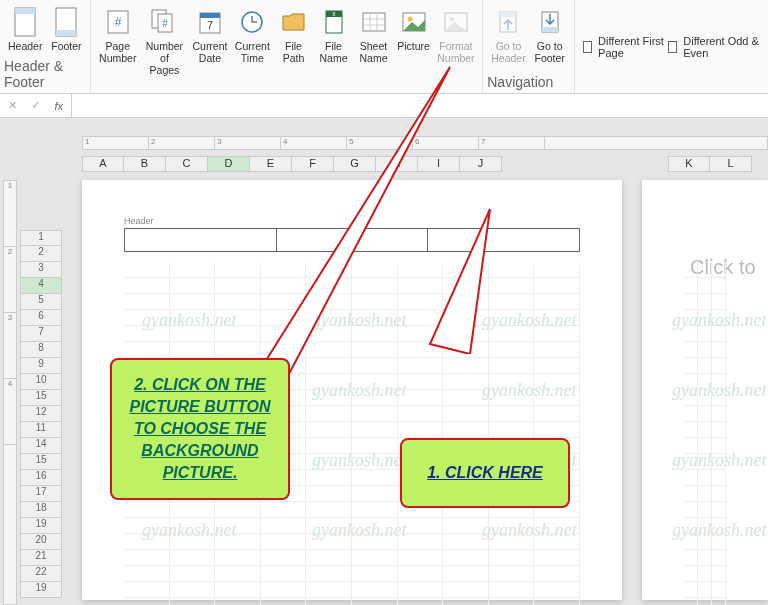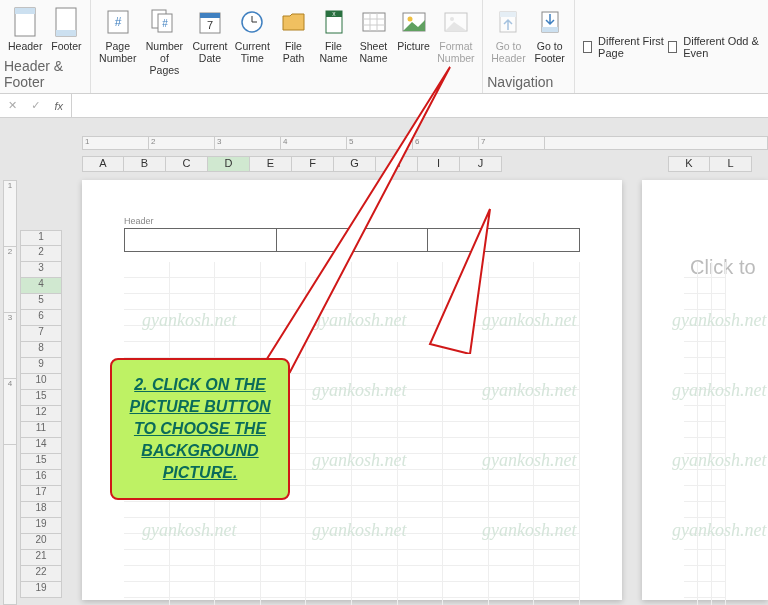--- a/index.html
+++ b/index.html
@@ -710,13 +710,16 @@
   <svg class="tail1" style="top:-56px;left:260px" width="200" height="320">
     <polygon points="5,300 30,310 190,5" fill="#fff" stroke="#d01818" stroke-width="2"></polygon>
   </svg>
   <div class="callout callout1">
     <a>2. CLICK ON THE PICTURE BUTTON TO CHOOSE THE BACKGROUND PICTURE.</a>
   </div>
 
   <svg class="tail2" style="top:86px;left:400px" width="120" height="150">
     <polygon points="30,140 70,150 90,5" fill="#fff" stroke="#d01818" stroke-width="2"></polygon>
   </svg>
+  <div class="callout callout2">
+    <a style="color:#1a2b8a">1. CLICK HERE</a>
+  </div>
 </div>
 
 </body></html>

